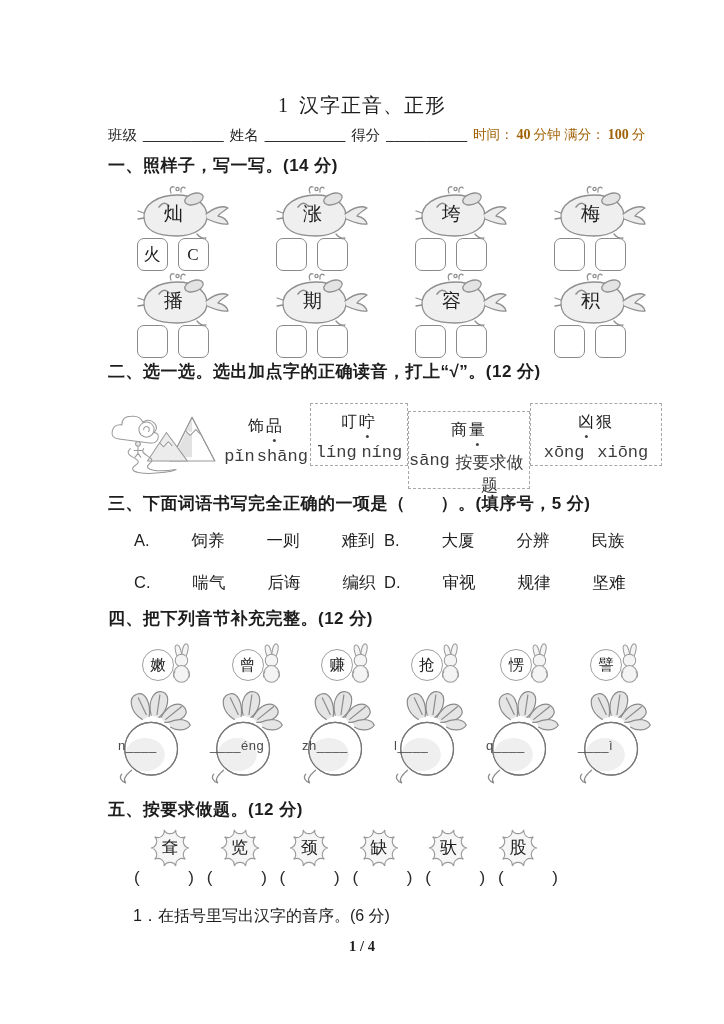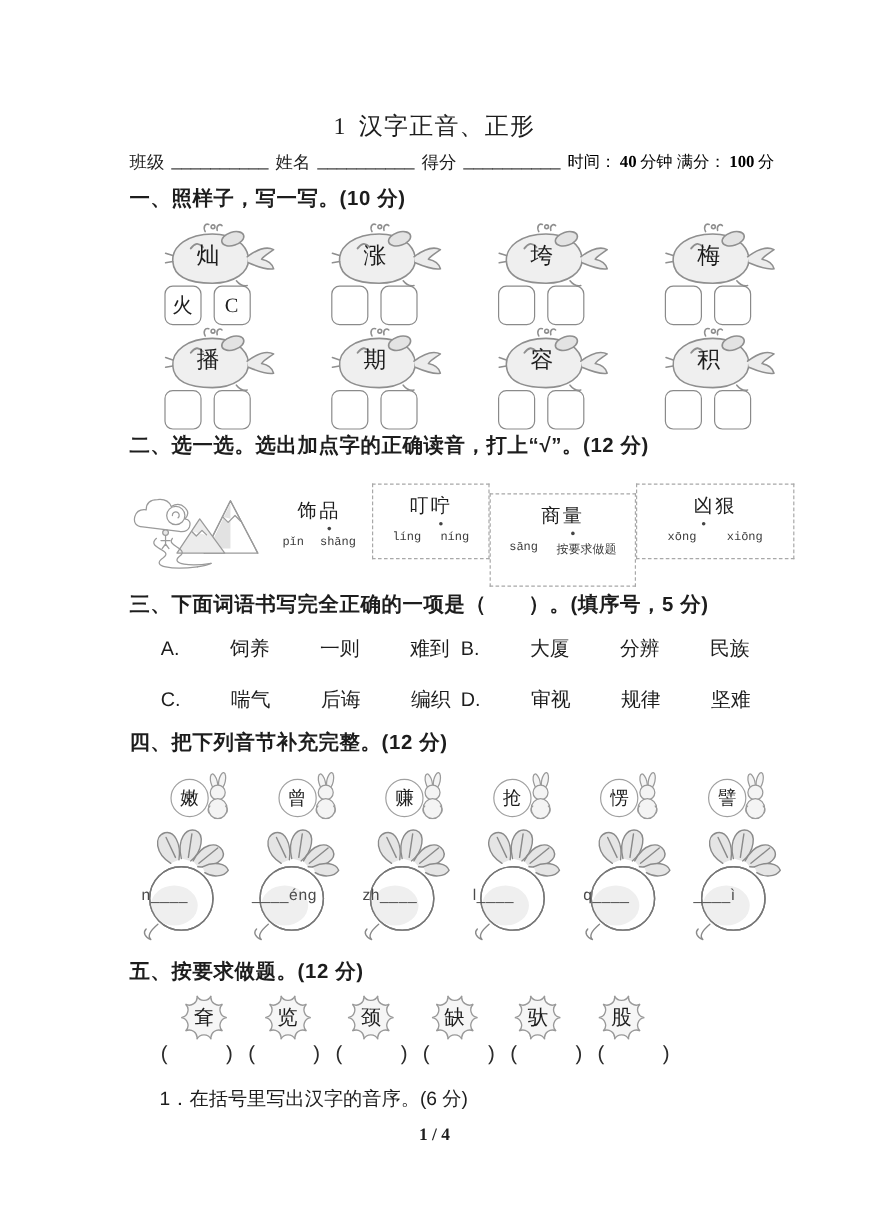--- a/index.html
+++ b/index.html
@@ -6,21 +6,21 @@
   .page{position:relative;width:724px;height:1024px;background:#ffffff;overflow:hidden;
         font-family:"Liberation Sans",sans-serif;color:#1d1d1d;}
 
   
   .title{position:absolute;top:92px;left:0;width:100%;text-align:center;
          font-size:20px;font-weight:400;letter-spacing:1px;}
   .tnum{font-family:"Liberation Serif",serif;margin-right:10px;}
   .hline{position:absolute;top:126px;left:108px;width:532px;display:flex;
          align-items:flex-start;white-space:nowrap;font-size:14.5px;}
   .hpair{margin-right:6px;}
-  .hblue{margin-left:auto;color:#000000;font-size:13.5px;}
+  .hblue{margin-left:auto;color:#a16207;font-size:13.5px;}
   .hblue b{font-family:"Liberation Serif",serif;font-size:14px;margin:0 3px;}
 
   
   .shead{position:absolute;left:108px;font-size:17px;font-weight:700;letter-spacing:.5px;}
   #h1{top:154px}#h2{top:360px}#h3{top:492px}#h4{top:607px}#h5{top:798px}
 
   
   .whale-grid{position:absolute;top:184px;left:114px;width:556px;display:grid;
               grid-template-columns:repeat(4,1fr);row-gap:2px;justify-items:center;}
   .whale-cell{width:118px;height:85px;position:relative;}
@@ -40,21 +40,21 @@
   .s2-group{box-sizing:border-box;text-align:center;}
   .g1{width:88px;margin-top:13px;padding-top:5px;}
   .g2{width:98px;margin-top:5px;height:63px;border:1px dashed #a8a8a8;padding-top:8px;}
   .g3{width:122px;margin-top:13px;height:78px;border:1px dashed #a8a8a8;padding-top:8px;}
   .g4{width:132px;margin-top:5px;height:63px;border:1px dashed #a8a8a8;padding-top:8px;}
   .s2-word{font-size:16px;letter-spacing:2px;}
   .dotted{position:relative;display:inline-block;}
   .dotted::after{content:"";position:absolute;left:50%;transform:translateX(-70%);
                  bottom:-5px;width:3px;height:3px;border-radius:50%;background:#444;}
   .s2-opts{display:flex;justify-content:space-evenly;margin-top:10px;
-           font-size:10px;color:#3c3c3c;}
+           font-size:17px;color:#3c3c3c;}
 
   
   .s3-row{position:absolute;left:134px;width:528px;display:flex;font-size:16.5px;}
   #r1{top:530px}#r2{top:572px}
   .s3-opt{display:flex;align-items:baseline;}
   .s3-opt.h1{width:250px;}
   .s3-opt.h2{flex:1;}
   .s3-opt .w{margin-left:42px;}
   .s3-opt .w:first-of-type{margin-left:10px;}
 
@@ -159,21 +159,21 @@
     <span class="hpair">姓名</span>
     <span class="hpair">__________</span>
     <span class="hpair">得分</span>
     <span class="hpair">__________</span>
     <span class="hblue">
       <span>时间：</span><b>40</b><span>分钟</span>
       <span>满分：</span><b>100</b><span>分</span>
     </span>
   </div>
 
-  <div class="shead" id="h1">一、照样子，写一写。(10 分)</div>
+  <div class="shead" id="h1">一、照样子，写一写。(14 分)</div>
 
   <div class="whale-grid">
 
     <div class="whale-cell">
       <div class="whale">
         <svg width="100" height="58" viewBox="0 0 100 58">
             <use href="#whale-sym"></use>
           </svg>
         <span class="wchar">灿</span>
       </div>

